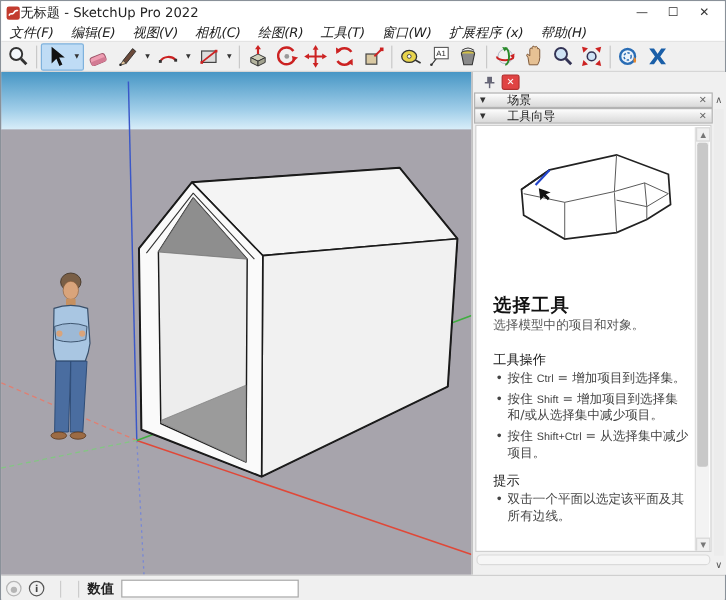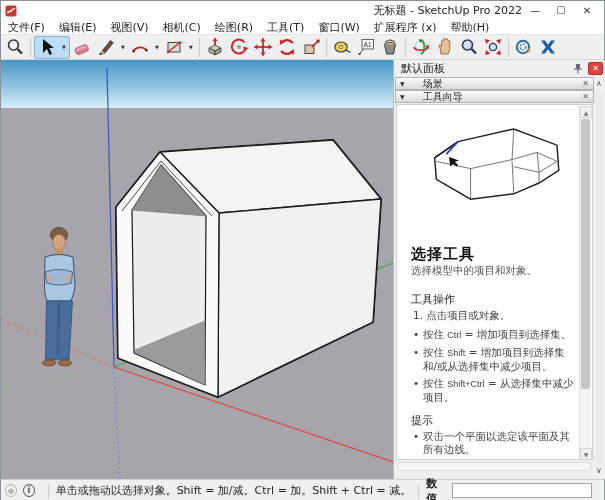--- a/index.html
+++ b/index.html
@@ -4,29 +4,29 @@
 <style>
   * { margin:0; padding:0; box-sizing:border-box; }
   html,body { width:605px; height:500px; overflow:hidden;
     font-family:"DejaVu Sans","Liberation Sans",sans-serif; }
   #window { position:relative; width:605px; height:500px; background:#f0f0f0;
     border:1px solid #8a9199; }
 
   
   #titlebar { position:absolute; left:0; top:0; width:100%; height:19px;
     background:#ffffff; display:flex; align-items:center; padding:0 4px; }
-  #titlebar .title { font-size:11px; color:#222; margin-left:12px; flex:1;
-    white-space:nowrap;text-align:right; }
+  #titlebar .title { font-size:11px; color:#222; margin-left:0; flex:1;
+    white-space:nowrap; }
   .win-btn { width:26px; height:17px; display:flex; align-items:center;
     justify-content:center; font-size:10px; color:#333; }
 
   
   #menubar { position:absolute; left:0; top:19px; width:100%; height:15px;
     background:#ffffff; display:flex; align-items:center; gap:0;
-    border-bottom:1px solid #e3e3e3; }
+    border-bottom:1px solid #e3e3e3;font-style:italic; }
   .menu-item { font-size:11px; color:#222; padding:0 7px; white-space:nowrap; }
 
   
   #toolbar { position:absolute; left:0; top:34px; width:100%; height:25px;
     background:#f0f0f0; display:flex; align-items:center; padding:0 2px;
     border-bottom:1px solid #d6d6d6; }
   .tbtn { width:24px; height:23px; display:flex; align-items:center;
     justify-content:center; border-radius:2px; }
   .tbtn svg { display:block; }
   .tb-sep { width:1px; height:19px; background:#c9c9c9; margin:0 3px; }
@@ -361,21 +361,20 @@
           <polygon points="45.5,241 58,241 56,300 44.5,300" fill="#4a6da0" stroke="#2c4a75" stroke-width="0.8"></polygon>
           <polygon points="58,241 71.5,241 68,300 57.5,300" fill="#4a6da0" stroke="#2c4a75" stroke-width="0.8"></polygon>
           <ellipse cx="48" cy="303" rx="6.5" ry="3" fill="#9c6b44" stroke="#5d3c22" stroke-width="0.7"></ellipse>
           <ellipse cx="64" cy="303" rx="6.5" ry="3" fill="#9c6b44" stroke="#5d3c22" stroke-width="0.7"></ellipse>
         </g>
       </svg>
     </div>
 
     <div id="panel">
       <div id="panel-header">
-        <span class="ptitle">默认面板</span>
         <span class="pin-btn">
           <svg width="10" height="11" viewBox="0 0 10 11">
             <rect x="3" y="1" width="4" height="4.5" fill="#667"></rect>
             <line x1="1" y1="6" x2="9" y2="6" stroke="#667" stroke-width="1.2"></line>
             <line x1="5" y1="6" x2="5" y2="10.5" stroke="#667" stroke-width="1.2"></line>
           </svg>
         </span>
         <span class="close-red">✕</span>
       </div>
 
@@ -401,21 +400,20 @@
             <path d="M110,50 L138,42 L160,52 L140,64 L112,58" fill="#fff" stroke="#555" stroke-width="0.9"></path>
             <path d="M138,42 L140,64 L140,76" fill="none" stroke="#555" stroke-width="0.9"></path>
             <line x1="50" y1="30" x2="37" y2="44" stroke="#2244cc" stroke-width="2"></line>
             <polygon points="40,47 41.5,58 44.5,54.5 48.5,58 50,56 46.5,52.5 51,51" fill="#111"></polygon>
           </svg>
 
           <div class="instr-h1">选择工具</div>
           <div class="instr-sub">选择模型中的项目和对象。</div>
 
           <div class="instr-h2">工具操作</div>
-          <div class="instr-p">1. 点击项目或对象。</div>
 
           <div class="bullet">
             <span class="dot">•</span>
             <span><span>按住 </span><span class="kbd">Ctrl</span><span> = 增加项目到选择集。</span></span>
           </div>
           <div class="bullet">
             <span class="dot">•</span>
             <span><span>按住 </span><span class="kbd">Shift</span><span> = 增加项目到选择集和/或从选择集中减少项目。</span></span>
           </div>
           <div class="bullet">
@@ -446,19 +444,18 @@
         <div id="outer-track"></div>
         <div class="outer-arrow" style="position:absolute;bottom:0;">∨</div>
       </div>
     </div>
   </div>
 
   <div id="statusbar">
     <span class="status-circle sc1">●</span>
     <span class="status-circle sc2">i</span>
     <span class="st-sep"></span>
-    <span id="status-hint">单击或拖动以选择对象。Shift = 加/减。Ctrl = 加。Shift + Ctrl = 减。</span>
     <span class="st-sep"></span>
     <span id="measure-label">数值</span>
     <input id="measure-input" value="" style="">
   </div>
 
 </div>
 
 </body></html>

